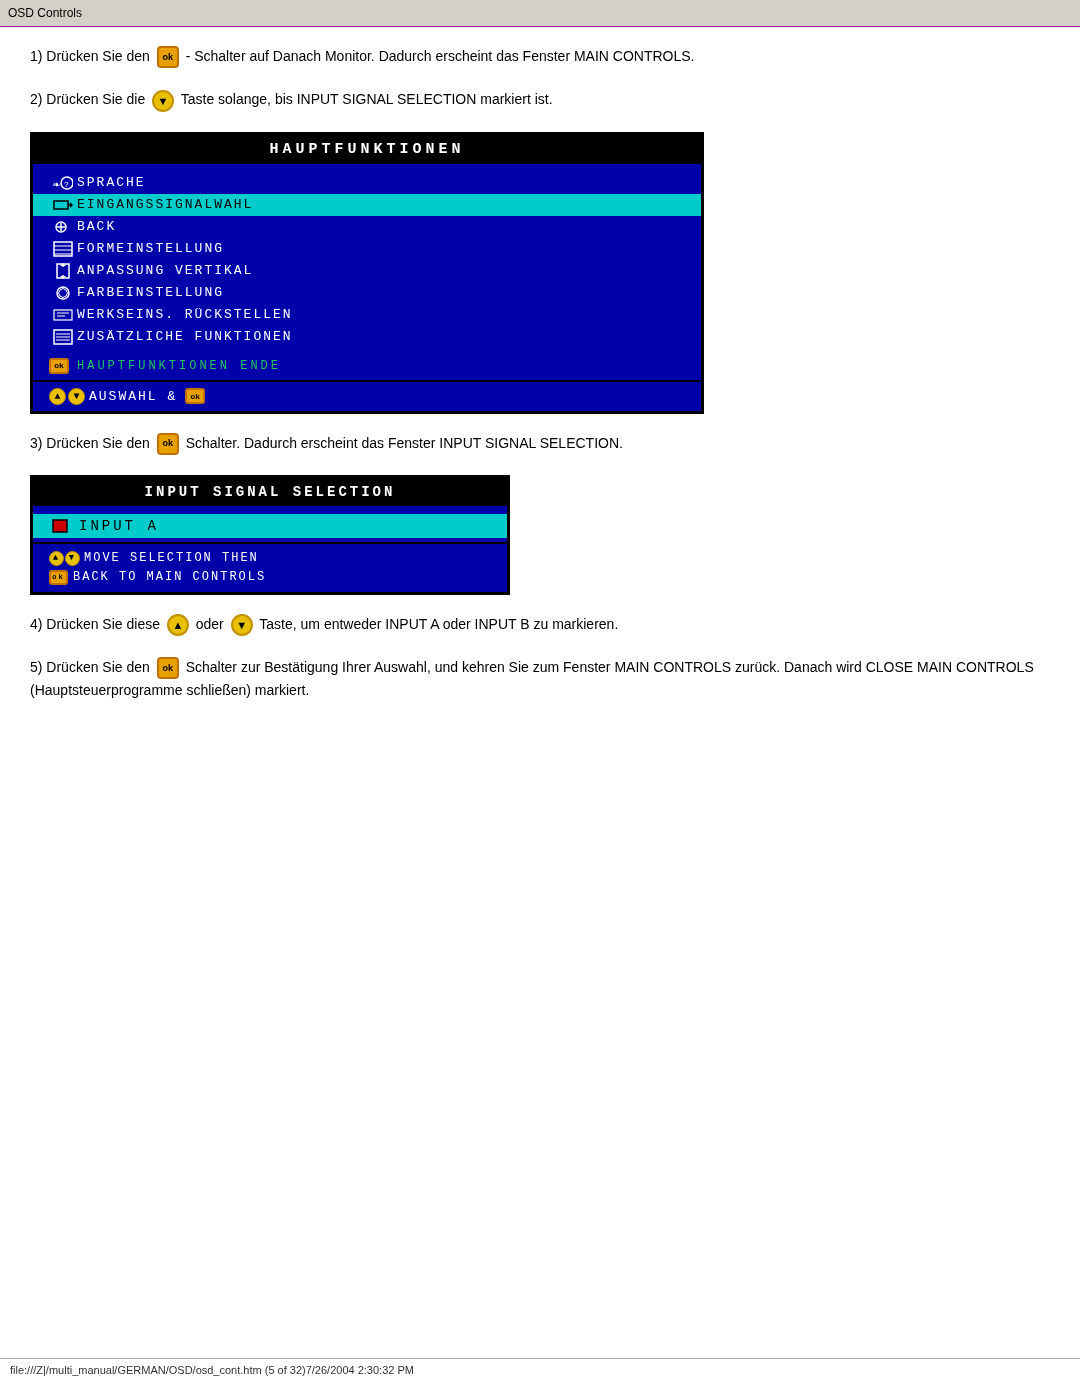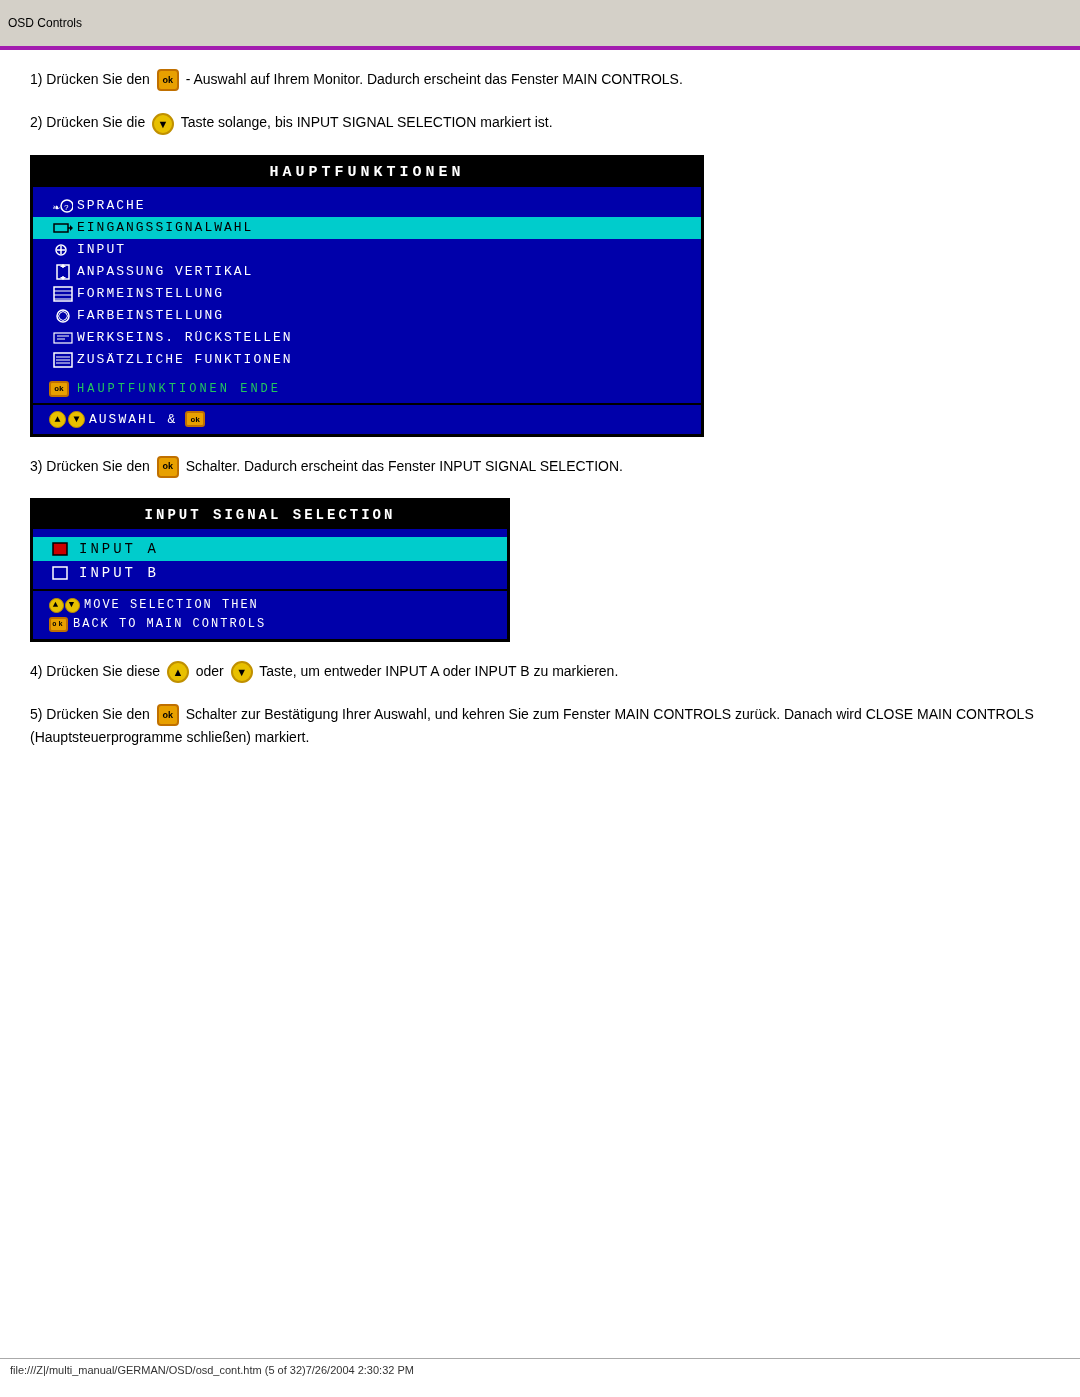--- a/index.html
+++ b/index.html
@@ -10,23 +10,23 @@
       background: #fff;
       color: #000;
       width: 1080px;
       min-height: 1397px;
       position: relative;
     }
 
     
     .top-bar {
       background: #d4d0c8;
-      padding: 16px 8px;
+      padding: 6px 8px;
       font-size: 12px;
-      border-bottom: 4px solid #a21caf;
+      border-bottom: 1px solid #a21caf;
     }
 
     
     .content {
       padding: 18px 30px 40px 30px;
     }
 
     
     .ok-btn {
       display: inline-flex;
@@ -232,21 +232,21 @@
 <div class="top-bar">
   <span>OSD Controls</span>
 </div>
 
 <div class="content">
 
   <div class="step-para">
     <span>1)</span>
     <span> Drücken Sie den</span>
     <span class="ok-btn">ok</span>
-    <span> - Auswahl auf Ihrem Monitor. Dadurch erscheint das Fenster MAIN CONTROLS.</span>
+    <span> - Schalter auf Danach Monitor. Dadurch erscheint das Fenster MAIN CONTROLS.</span>
   </div>
 
   <div class="step-para">
     <span>2)</span>
     <span> Drücken Sie die</span>
     <span class="arrow-btn">▼</span>
     <span> Taste solange, bis INPUT SIGNAL SELECTION markiert ist.</span>
   </div>
 
   <div class="osd-screen">
@@ -278,52 +278,52 @@
       </div>
 
       <div class="osd-row">
         <span class="osd-row-icon">
           <svg width="20" height="16" viewBox="0 0 20 16">
             <circle cx="8" cy="8" r="5" fill="none" stroke="white" stroke-width="1.5"></circle>
             <line x1="4" y1="8" x2="12" y2="8" stroke="white" stroke-width="1.5"></line>
             <line x1="8" y1="4" x2="8" y2="12" stroke="white" stroke-width="1.5"></line>
           </svg>
         </span>
-        <span class="osd-row-label">INPUT</span>
-      </div>
-
+        <span class="osd-row-label">BACK</span>
+      </div>
+
+
+      <div class="osd-row">
+        <span class="osd-row-icon">
+          <svg width="20" height="16" viewBox="0 0 20 16">
+            <rect x="1" y="1" width="18" height="14" fill="none" stroke="white" stroke-width="1.5"></rect>
+            <line x1="1" y1="5" x2="19" y2="5" stroke="white" stroke-width="1"></line>
+            <line x1="1" y1="9" x2="19" y2="9" stroke="white" stroke-width="1"></line>
+            <line x1="1" y1="13" x2="19" y2="13" stroke="white" stroke-width="1"></line>
+          </svg>
+        </span>
+        <span class="osd-row-label">FORMEINSTELLUNG</span>
+      </div>
 
       <div class="osd-row">
         <span class="osd-row-icon">
           <svg width="20" height="16" viewBox="0 0 20 16">
             <rect x="4" y="1" width="12" height="14" fill="none" stroke="white" stroke-width="1.5"></rect>
             <line x1="10" y1="1" x2="10" y2="4" stroke="white" stroke-width="1.5"></line>
             <polygon points="7,3 10,0 13,3" fill="white"></polygon>
             <line x1="10" y1="15" x2="10" y2="12" stroke="white" stroke-width="1.5"></line>
             <polygon points="7,13 10,16 13,13" fill="white"></polygon>
           </svg>
         </span>
         <span class="osd-row-label">ANPASSUNG VERTIKAL</span>
       </div>
 
       <div class="osd-row">
         <span class="osd-row-icon">
           <svg width="20" height="16" viewBox="0 0 20 16">
-            <rect x="1" y="1" width="18" height="14" fill="none" stroke="white" stroke-width="1.5"></rect>
-            <line x1="1" y1="5" x2="19" y2="5" stroke="white" stroke-width="1"></line>
-            <line x1="1" y1="9" x2="19" y2="9" stroke="white" stroke-width="1"></line>
-            <line x1="1" y1="13" x2="19" y2="13" stroke="white" stroke-width="1"></line>
-          </svg>
-        </span>
-        <span class="osd-row-label">FORMEINSTELLUNG</span>
-      </div>
-
-      <div class="osd-row">
-        <span class="osd-row-icon">
-          <svg width="20" height="16" viewBox="0 0 20 16">
             <circle cx="10" cy="8" r="6" fill="none" stroke="white" stroke-width="1.5"></circle>
             <path d="M7,5 Q10,2 13,5 Q16,8 13,11 Q10,14 7,11 Q4,8 7,5Z" fill="none" stroke="white" stroke-width="1"></path>
           </svg>
         </span>
         <span class="osd-row-label">FARBEINSTELLUNG</span>
       </div>
 
       <div class="osd-row">
         <span class="osd-row-icon">
           <svg width="20" height="16" viewBox="0 0 20 16">
@@ -379,28 +379,20 @@
 
       <div class="iss-row highlighted">
         <span class="iss-icon">
           <svg width="18" height="16" viewBox="0 0 18 16">
             <rect x="1" y="2" width="14" height="12" fill="#cc0000" stroke="black" stroke-width="1.5"></rect>
           </svg>
         </span>
         <span style="font-family:'Courier New',monospace;letter-spacing:3px;font-size:14px;">INPUT  A</span>
       </div>
 
-      <div class="iss-row">
-        <span class="iss-icon">
-          <svg width="18" height="16" viewBox="0 0 18 16">
-            <rect x="1" y="2" width="14" height="12" fill="none" stroke="white" stroke-width="1.5"></rect>
-          </svg>
-        </span>
-        <span style="font-family:'Courier New',monospace;letter-spacing:3px;font-size:14px;">INPUT  B</span>
-      </div>
 
     </div>
 
     <div class="iss-footer">
       <div class="iss-footer-row">
         <span style="display:inline-flex;align-items:center;margin-right:4px;">
           <span style="display:inline-flex;align-items:center;justify-content:center;background:#e8c000;border:1px solid #c09000;border-radius:50%;width:15px;height:15px;font-size:9px;color:#000;margin-right:1px;">▲</span>
           <span style="display:inline-flex;align-items:center;justify-content:center;background:#e8c000;border:1px solid #c09000;border-radius:50%;width:15px;height:15px;font-size:9px;color:#000;">▼</span>
         </span>
         <span style="font-family:'Courier New',monospace;letter-spacing:2px;font-size:12px;color:#fff;">MOVE  SELECTION  THEN</span>

